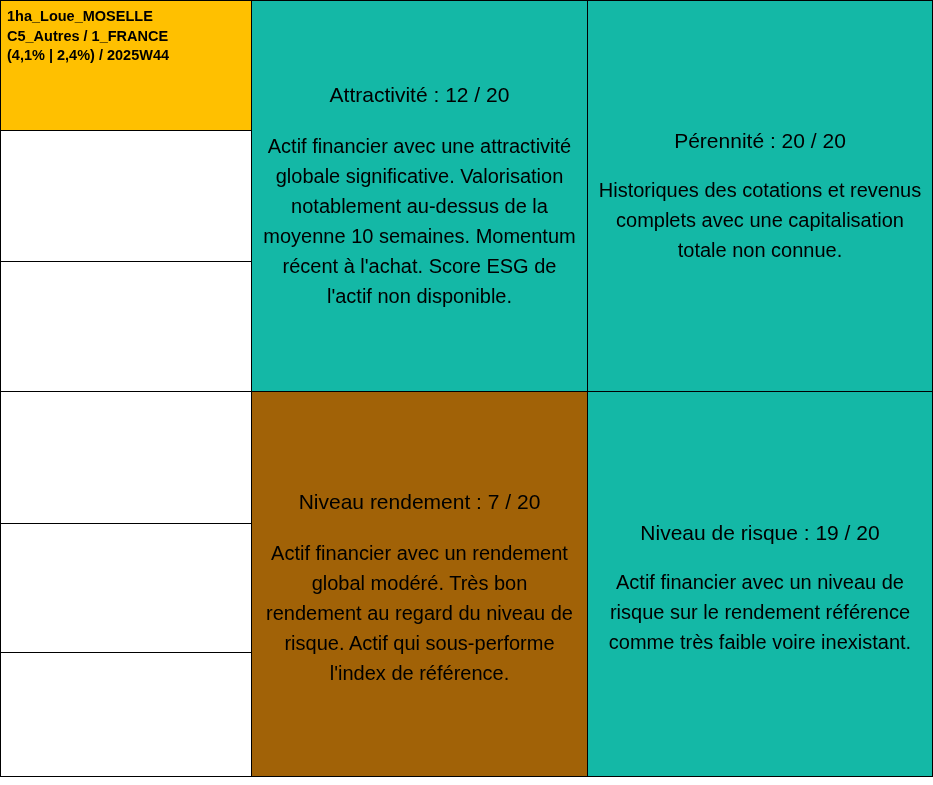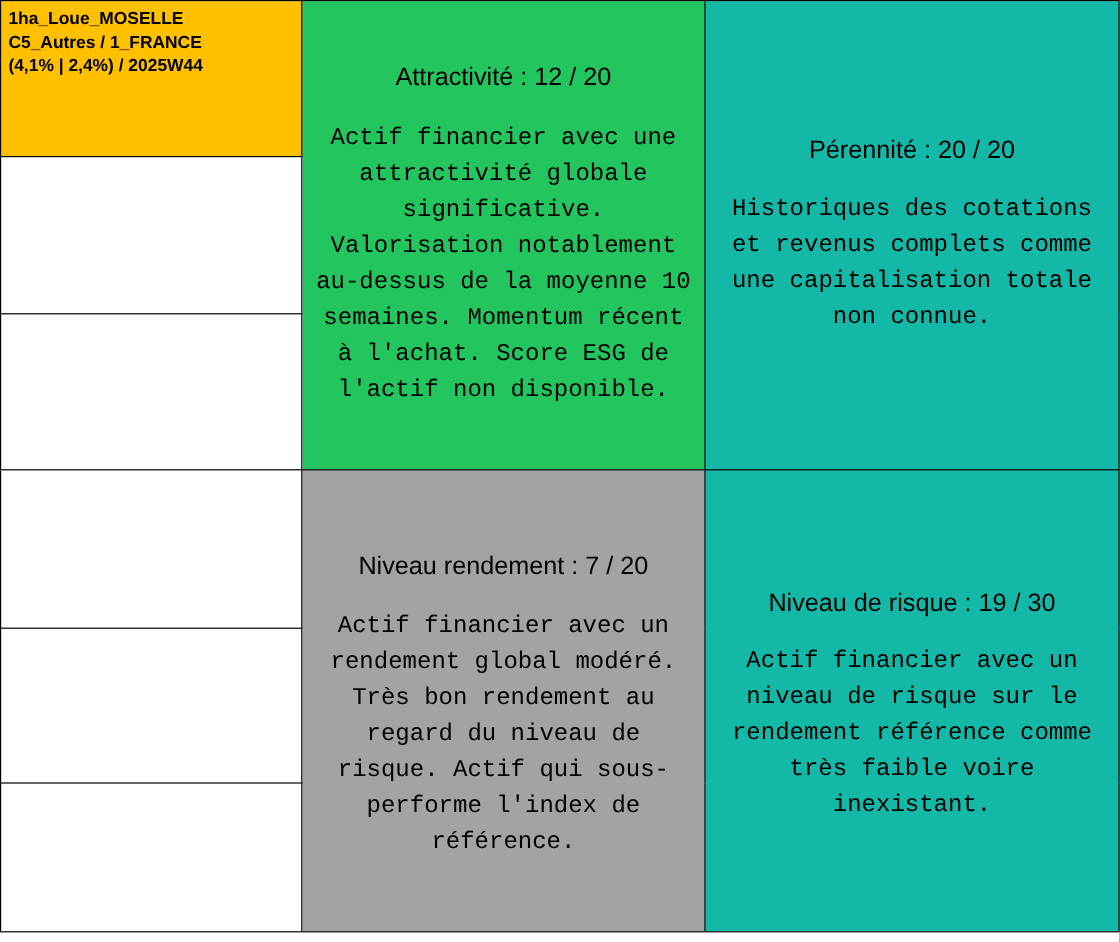--- a/index.html
+++ b/index.html
@@ -54,36 +54,35 @@
 
   .blank-cell {
     background: #ffffff;
   }
 
   .panel {
     text-align: center;
     padding: 4px 10px;
     vertical-align: middle;
   }
-  .panel-green-light { background: #22c55e; margin-top: 36px; }
+  .panel-green-light { background: #14b8a6; margin-top: 36px; }
   .panel-green-dark { background: #14b8a6; }
-  .panel-pink { background: #a3a3a3; }
+  .panel-pink { background: #a16207; }
 
   .panel-title {
     font-size: 21px;
     color: #000000;
     line-height: 1.35;
     margin: 0 0 22px 0;
   }
   .panel-body {
     font-size: 20px;
     color: #000000;
     line-height: 1.5;
     margin: 0;
-    font-family: Liberation Mono, monospace;
   }
   .panel-c .panel-title { margin-bottom: 20px; }
 
   .footer-strip {
     position: absolute;
     left: 0;
     bottom: 0;
     width: 933px;
     height: 9px;
     border-top: 1px solid #000000;
@@ -107,37 +106,37 @@
           <div class="header-text">1ha_Loue_MOSELLE
 C5_Autres / 1_FRANCE
 (4,1% | 2,4%) / 2025W44</div>
         </td>
         <td class="cell panel panel-green-light panel-b" rowspan="3">
           <p class="panel-title">Attractivité : 12 / 20</p>
           <p class="panel-body">Actif financier avec une attractivité globale significative. Valorisation notablement au-dessus de la moyenne 10 semaines. Momentum récent à l'achat. Score ESG de l'actif non disponible.</p>
         </td>
         <td class="cell panel panel-green-dark panel-c" rowspan="3">
           <p class="panel-title">Pérennité : 20 / 20</p>
-          <p class="panel-body">Historiques des cotations et revenus complets comme une capitalisation totale non connue.</p>
+          <p class="panel-body">Historiques des cotations et revenus complets avec une capitalisation totale non connue.</p>
         </td>
       </tr>
       <tr>
         <td class="cell blank-cell" style="height:130px;"></td>
       </tr>
       <tr>
         <td class="cell blank-cell" style="height:128px;"></td>
       </tr>
       <tr>
         <td class="cell blank-cell" style="height:130px;"></td>
         <td class="cell panel panel-pink panel-b" rowspan="3">
           <p class="panel-title">Niveau rendement : 7 / 20</p>
           <p class="panel-body">Actif financier avec un rendement global modéré. Très bon rendement au regard du niveau de risque. Actif qui sous-performe l'index de référence.</p>
         </td>
         <td class="cell panel panel-green-dark panel-c" rowspan="3">
-          <p class="panel-title">Niveau de risque : 19 / 30</p>
+          <p class="panel-title">Niveau de risque : 19 / 20</p>
           <p class="panel-body">Actif financier avec un niveau de risque sur le rendement référence comme très faible voire inexistant.</p>
         </td>
       </tr>
       <tr>
         <td class="cell blank-cell" style="height:128px;"></td>
       </tr>
       <tr>
         <td class="cell blank-cell" style="height:130px;"></td>
       </tr>
     </tbody>

